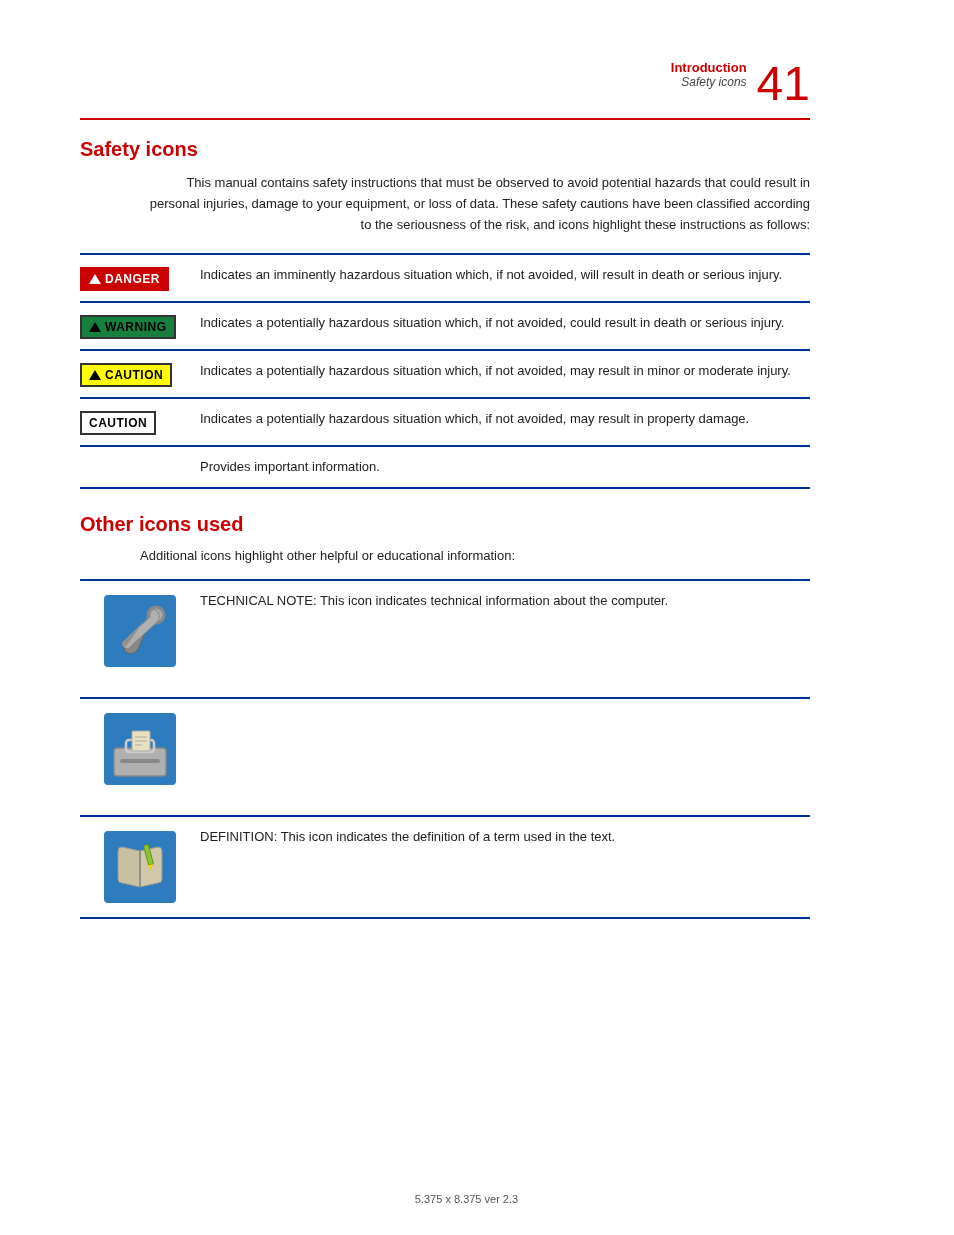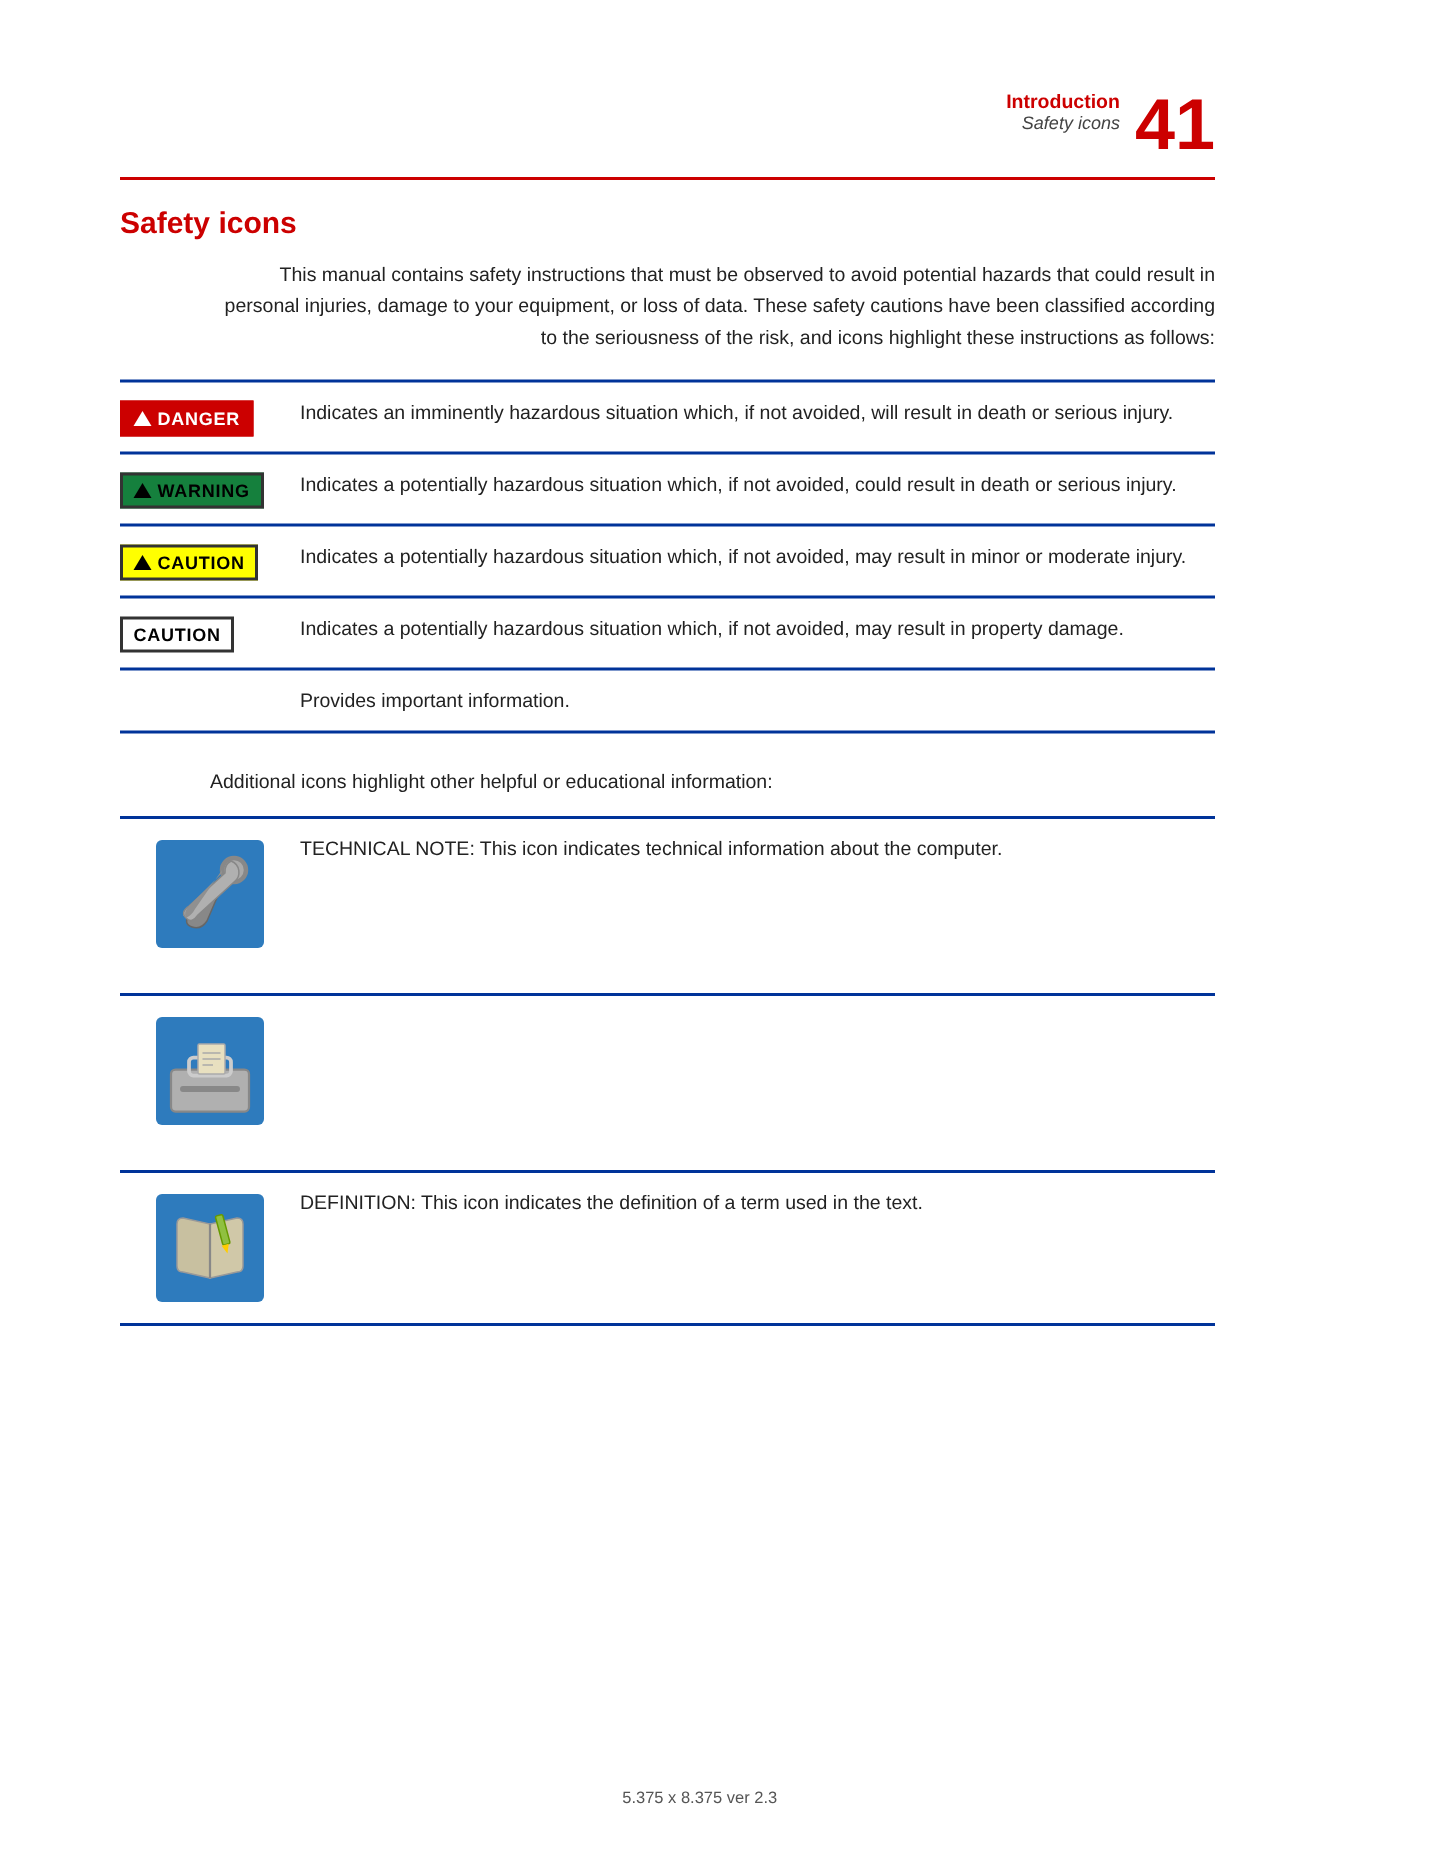--- a/index.html
+++ b/index.html
@@ -36,21 +36,21 @@
       color: #cc0000;
       font-size: 13px;
     }
     .header-subtitle {
       font-style: italic;
       color: #444;
       font-size: 12px;
     }
     .page-number {
       font-size: 48px;
-      font-weight: bold;
+      font-weight: normal;
       color: #cc0000;
       line-height: 1;
     }
     .header-divider {
       border: none;
       border-top: 2px solid #cc0000;
       margin-bottom: 18px;
     }
 
     
@@ -281,20 +281,21 @@
     </div>
 
     <div class="note-row">
       <div class="note-spacer"></div>
       <div class="safety-text">Provides important information.</div>
     </div>
 
   </div>
 
   <div class="other-section">
+    <div class="section-title">Other icons used</div>
     <div class="other-intro">Additional icons highlight other helpful or educational information:</div>
 
     <div class="other-row">
       <div class="other-icon-area">
         <svg class="icon-img" viewBox="0 0 72 72" xmlns="http://www.w3.org/2000/svg">
           <rect width="72" height="72" fill="#2e7bbd" rx="4"></rect>
 
           <g fill="none" stroke="#fff" stroke-width="3">
             <path d="M20 52 L48 24" stroke="#ccc" stroke-width="5"></path>
             <circle cx="52" cy="20" r="8" fill="#aaa" stroke="#888"></circle>

